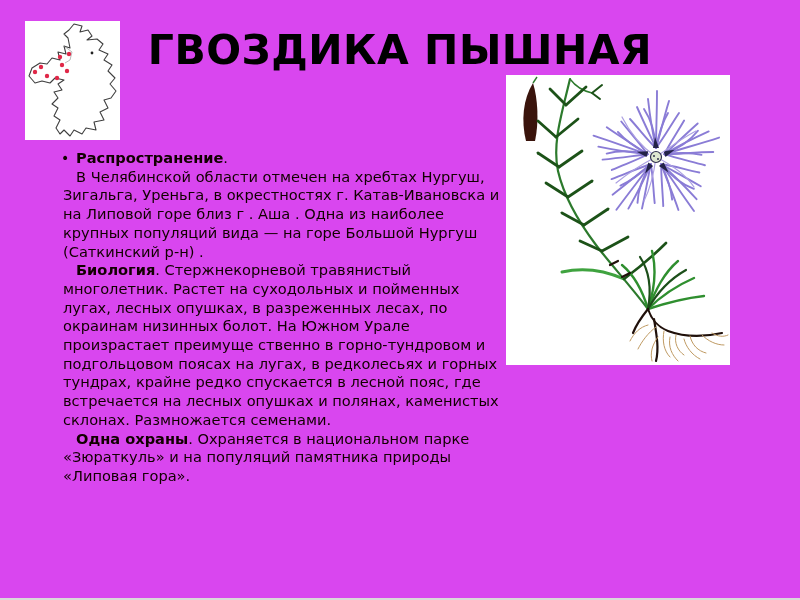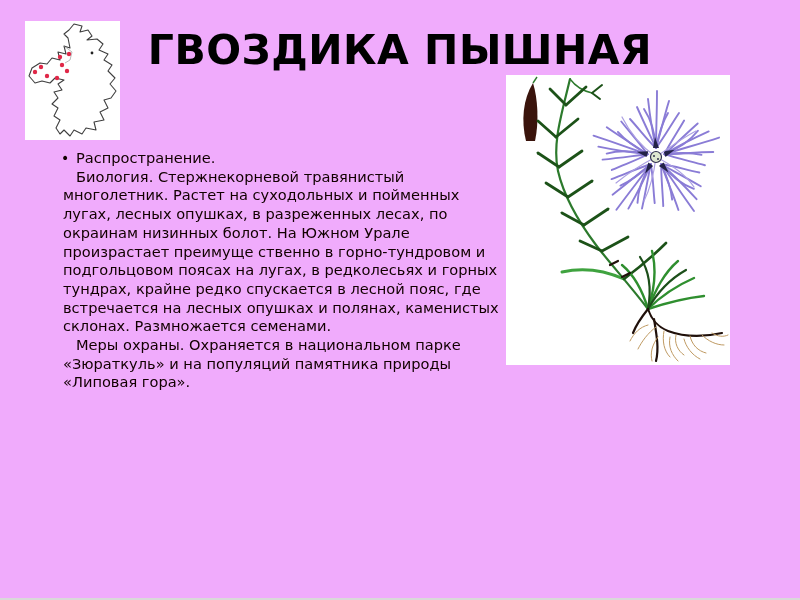--- a/index.html
+++ b/index.html
@@ -1,21 +1,21 @@
 <!DOCTYPE html>
 <html><head>
 <meta charset="utf-8">
 <style>
   html,body{margin:0;padding:0;}
   body{
     width:800px;height:600px;overflow:hidden;
     font-family:"DejaVu Sans","Liberation Sans",sans-serif;
     background:#fb0505;
   }
-  .slide{position:relative;width:800px;height:600px;background:#f0abfc;}
+  .slide{position:relative;width:800px;height:600px;background:#d946ef;}
 
   .slide-title{
     position:absolute;left:0;top:26px;width:800px;
     text-align:center;
     font-size:41px;font-weight:bold;color:#000;
     letter-spacing:0.5px;white-space:nowrap;
   }
 
   .map-box{
     position:absolute;left:25px;top:21px;width:95px;height:119px;
@@ -28,21 +28,21 @@
     background:#ffffff;
   }
   .photo-box svg{display:block;width:224px;height:290px;}
 
   .textblock{
     position:absolute;left:63px;top:149px;width:447px;
     font-size:14.6px;line-height:18.7px;color:#120000;
     text-align:left;
   }
   .textblock p{margin:0;text-indent:13px;position:relative;}
-  .lead{font-weight:normal;}
+  .lead{font-weight:bold;}
   .bullet{
     position:absolute;left:-15px;top:0;
     font-size:14px;color:#120000;
   }
   .gap-top{margin-top:50px;}
 
   .bottom-edge{
     position:absolute;left:0;bottom:0;width:800px;height:2px;
     background:#d9d9d9;
   }
@@ -158,18 +158,19 @@
         <circle cx="-2" cy="-1" r="1" fill="#30304e"></circle>
         <circle cx="2" cy="2" r="1" fill="#30304e"></circle>
       </g>
     </svg>
   </div>
 
   <div class="textblock">
     <p>
       <span class="bullet">•</span><span class="lead">Распространение</span><span>.</span>
     </p>
+    <p><span>В Челябинской области отмечен на хребтах Нургуш, Зигальга, Уреньга, в окрестностях г. Катав-Ивановска и на Липовой горе близ г . Аша . Одна из наиболее крупных популяций вида — на горе Большой Нургуш (Саткинский р-н) .</span></p>
     <p><span class="lead">Биология</span><span>. Стержнекорневой травянистый многолетник. Растет на суходольных и пойменных лугах, лесных опушках, в разреженных лесах, по окраинам низинных болот. На Южном Урале произрастает преимуще ственно в горно-тундровом и подгольцовом поясах на лугах, в редколесьях и горных тундрах, крайне редко спускается в лесной пояс, где встречается на лесных опушках и полянах, каменистых склонах. Размножается семенами.</span></p>
-    <p class="gap-top"><span class="lead">Меры охраны</span><span>. Охраняется в национальном парке «Зюраткуль» и на популяций памятника природы «Липовая гора».</span></p>
+    <p class="gap-top"><span class="lead">Одна охраны</span><span>. Охраняется в национальном парке «Зюраткуль» и на популяций памятника природы «Липовая гора».</span></p>
   </div>
 
   <div class="bottom-edge"></div>
 </div>
 
 </body></html>

